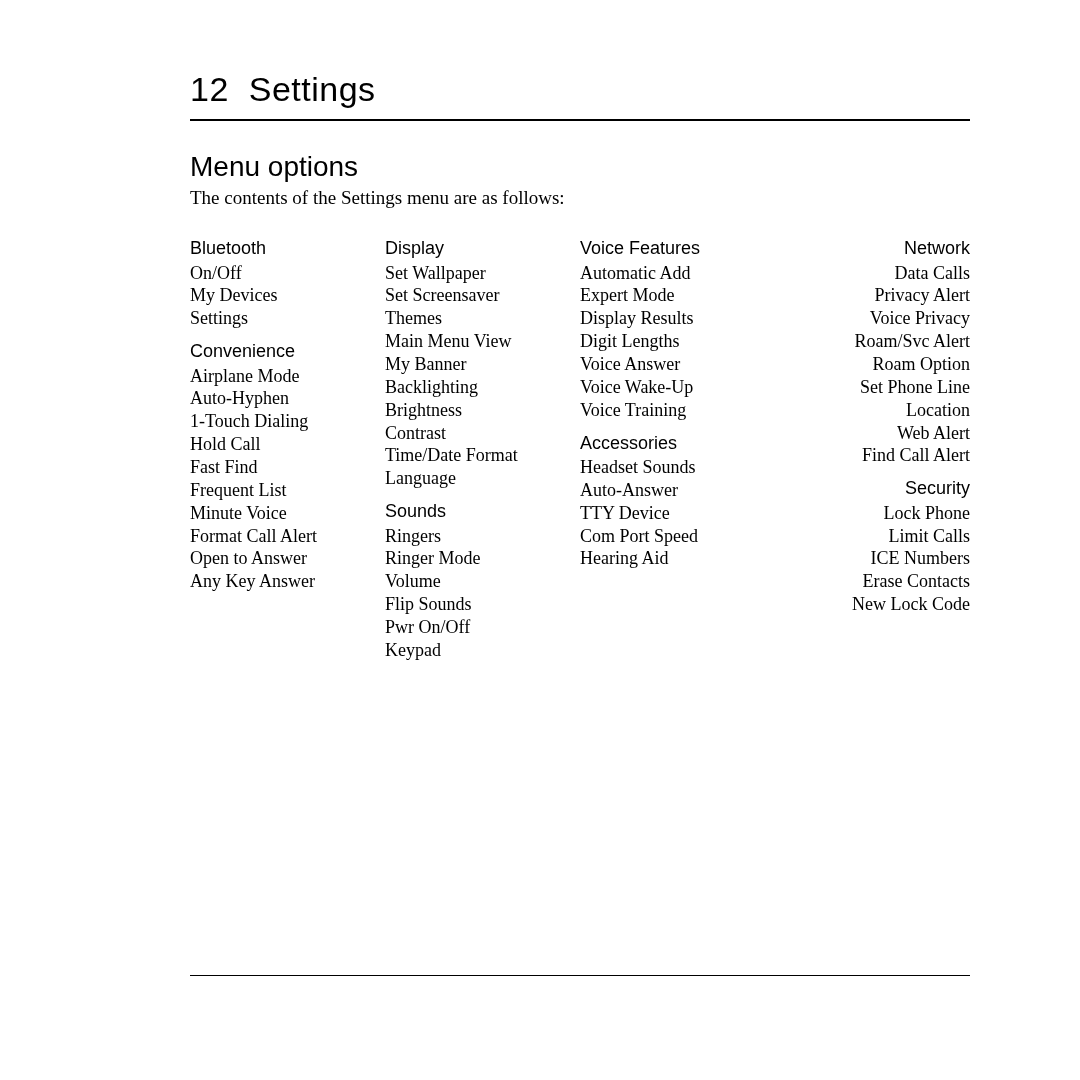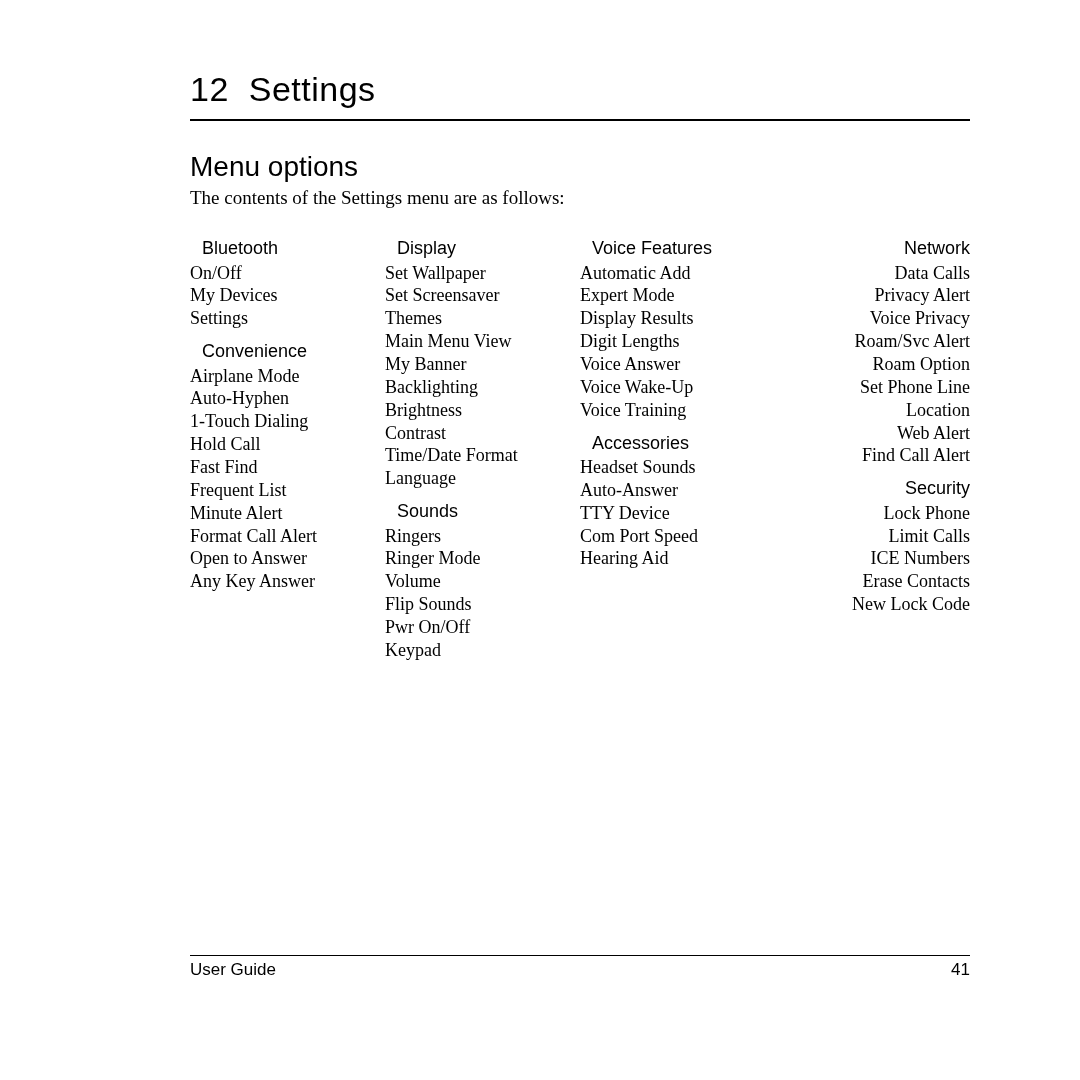--- a/index.html
+++ b/index.html
@@ -48,21 +48,21 @@
     box-sizing: border-box;
   }
   .col1 { width: 195px; }
   .col2 { width: 195px; }
   .col3 { width: 195px; }
   .col4 { width: 195px; text-align: right; }
   .group-heading {
     font-family: Arial, Helvetica, sans-serif;
     font-size: 18px;
     font-weight: 400;
-    margin: 0 0 2px 12px;
+    margin: 0 0 2px 0;
     line-height: 1.25;
   }
   .group-heading.spaced {
     margin-top: 10px;
   }
   .item {
     font-family: "Times New Roman", Times, serif;
     font-size: 18px;
     line-height: 1.27;
     margin: 0;
@@ -113,21 +113,21 @@
       <p class="item">My Devices</p>
       <p class="item">Settings</p>
 
       <p class="group-heading spaced">Convenience</p>
       <p class="item">Airplane Mode</p>
       <p class="item">Auto-Hyphen</p>
       <p class="item">1-Touch Dialing</p>
       <p class="item">Hold Call</p>
       <p class="item">Fast Find</p>
       <p class="item">Frequent List</p>
-      <p class="item">Minute Alert</p>
+      <p class="item">Minute Voice</p>
       <p class="item">Format Call Alert</p>
       <p class="item">Open to Answer</p>
       <p class="item">Any Key Answer</p>
     </div>
 
     <div class="col col2">
       <p class="group-heading">Display</p>
       <p class="item">Set Wallpaper</p>
       <p class="item">Set Screensaver</p>
       <p class="item">Themes</p>
@@ -184,19 +184,15 @@
       <p class="item">ICE Numbers</p>
       <p class="item">Erase Contacts</p>
       <p class="item">New Lock Code</p>
     </div>
 
   </div>
 
 
   <div class="footer">
     <hr class="footer-rule">
-    <div class="footer-row">
-      <span>User Guide</span>
-      <span>41</span>
-    </div>
   </div>
 
 </div>
 
 </body></html>

